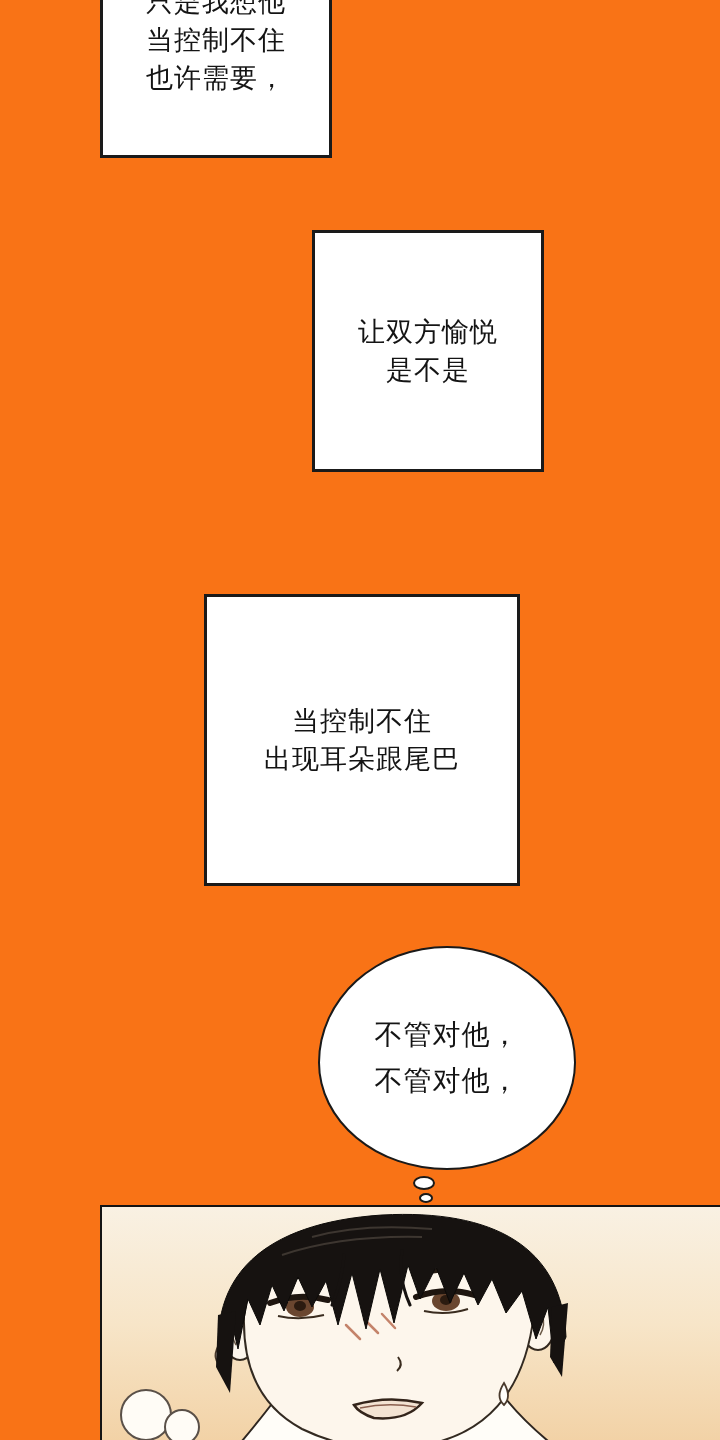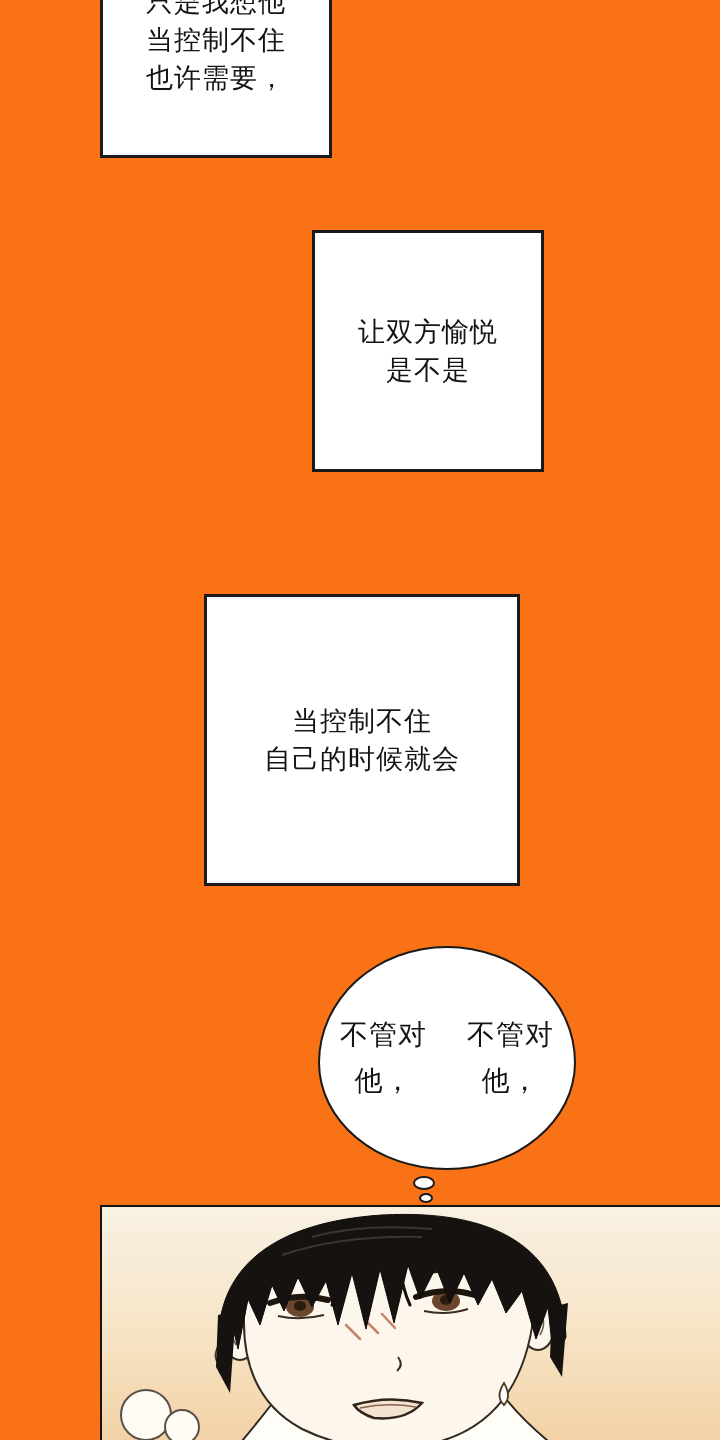--- a/index.html
+++ b/index.html
@@ -30,20 +30,21 @@
   .box2 { left: 312px; top: 230px; width: 232px; height: 242px; }
   .box3 { left: 204px; top: 594px; width: 316px; height: 292px; justify-content: center; }
   .thought-bubble {
     position: absolute;
     left: 318px; top: 946px;
     width: 258px; height: 224px;
     background: #ffffff;
     border: 2.5px solid #1a1a1a;
     border-radius: 50% 50% 50% 50% / 52% 52% 48% 48%;
     display: flex;
+    flex-direction: column;
     justify-content: center;
     align-items: center;
     text-align: center;
     font-size: 28px;
     line-height: 46px;
     letter-spacing: 1px;
     color: #141414;
   }
   .tail-dot {
     position: absolute;
@@ -74,21 +75,21 @@
     <div>也许需要，</div>
   </div>
 
   <div class="speech-box box2">
     <div>让双方愉悦</div>
     <div>是不是</div>
   </div>
 
   <div class="speech-box box3">
     <div>当控制不住</div>
-    <div>自己的时候就会</div>
+    <div>出现耳朵跟尾巴</div>
   </div>
 
   <div class="thought-bubble">
     <div>不管对他，</div>
     <div>不管对他，</div>
   </div>
   <div class="tail-dot dot1"></div>
   <div class="tail-dot dot2"></div>
 
   <div class="panel">

